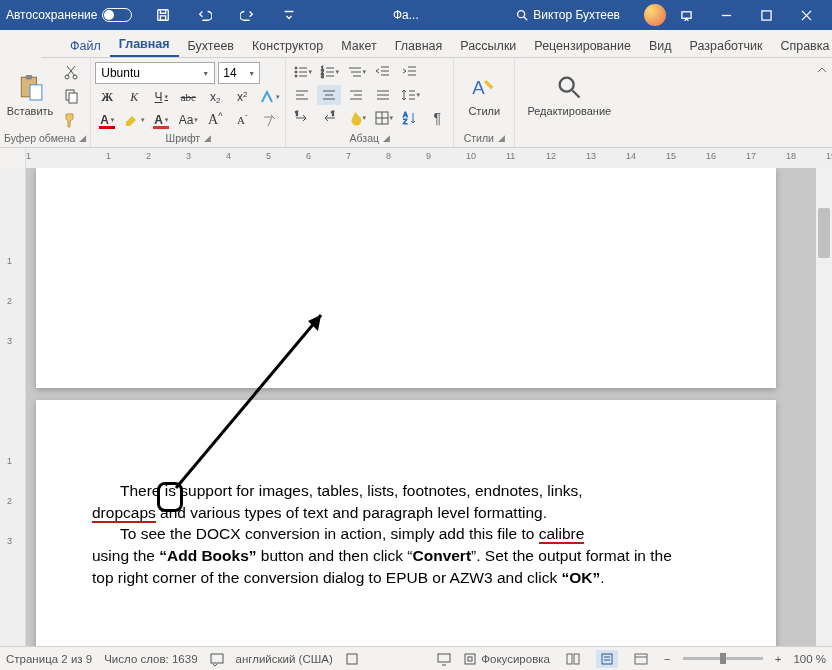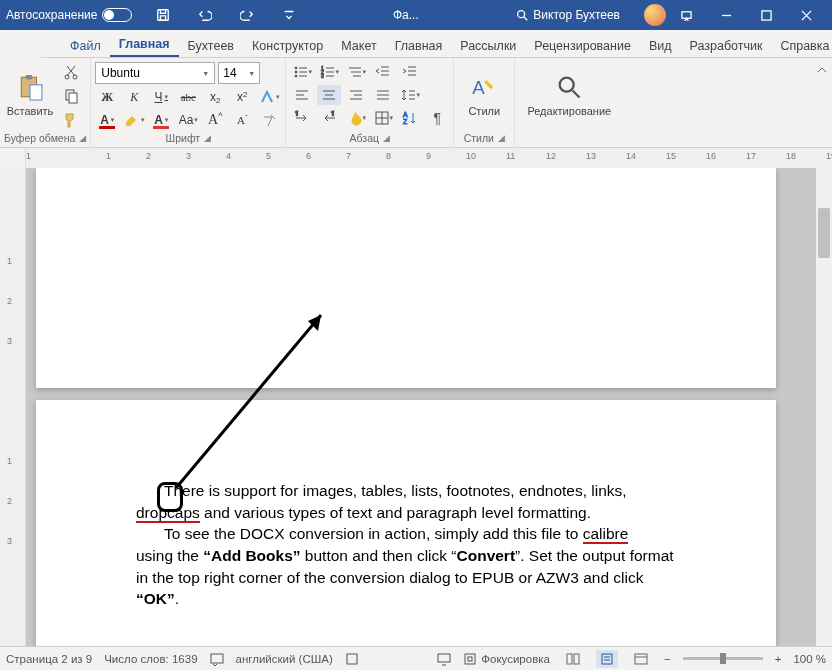--- a/index.html
+++ b/index.html
@@ -46,21 +46,21 @@
 .ruler-area { height: 20px; background: #f3f2f1; display: flex; }
 .ruler-corner { width: 26px; border-right: 1px solid #ddd; }
 .ruler-h { flex: 1; background: #efefef; position: relative; font-size: 9px; color: #777; overflow: hidden; }
 .ruler-h .tick { position: absolute; top: 3px; }
 .workspace { position: absolute; top: 168px; left: 0; right: 0; bottom: 24px; background: #c8c8c8; display: flex; }
 .ruler-v { width: 26px; background: #efefef; border-right: 1px solid #ddd; position: relative; font-size: 9px; color: #777; }
 .ruler-v .tick { position: absolute; left: 7px; }
 .doc-area { flex: 1; overflow: hidden; position: relative; background: #c8c8c8; }
 .page { position: absolute; background: #fff; box-shadow: 0 2px 6px rgba(0,0,0,0.25); left: 10px; width: 740px; }
 .page1 { top: 0; height: 220px; }
-.page2 { top: 232px; height: 250px; padding: 80px 100px 20px 100px; font-family: Ubuntu, "Segoe UI", sans-serif; font-size: 15.5px; color: #000; line-height: 1.4; }
+.page2 { top: 232px; height: 250px; padding: 80px 100px 20px 56px; font-family: Ubuntu, "Segoe UI", sans-serif; font-size: 15.5px; color: #000; line-height: 1.4; }
 .page2 p { margin: 0; }
 .indent { text-indent: 28px; }
 .redline { border-bottom: 2px solid #b91c1c; text-align: right; }
 .arrow-overlay { position: absolute; pointer-events: none; z-index: 50; }
 .highlight-box { position: absolute; border: 3px solid #000; border-radius: 8px; width: 26px; height: 30px; z-index: 51; pointer-events: none; }
 .scroll-v { position: absolute; top: 168px; right: 0; bottom: 24px; width: 16px; background: #f0f0f0; }
 .scroll-v .thumb { position: absolute; left: 2px; right: 2px; top: 40px; height: 50px; background: #c0c0c0; border-radius: 2px; cursor: pointer; }
 .statusbar { position: absolute; bottom: 0; left: 0; right: 0; height: 24px; background: #f3f2f1; border-top: 1px solid #d0d0d0; display: flex; align-items: center; font-size: 11.5px; color: #555; padding: 0 6px; gap: 12px; }
 .statusbar .s-item { display: flex; align-items: center; gap: 4px; cursor: pointer; }
 .statusbar .spacer { flex: 1; }

